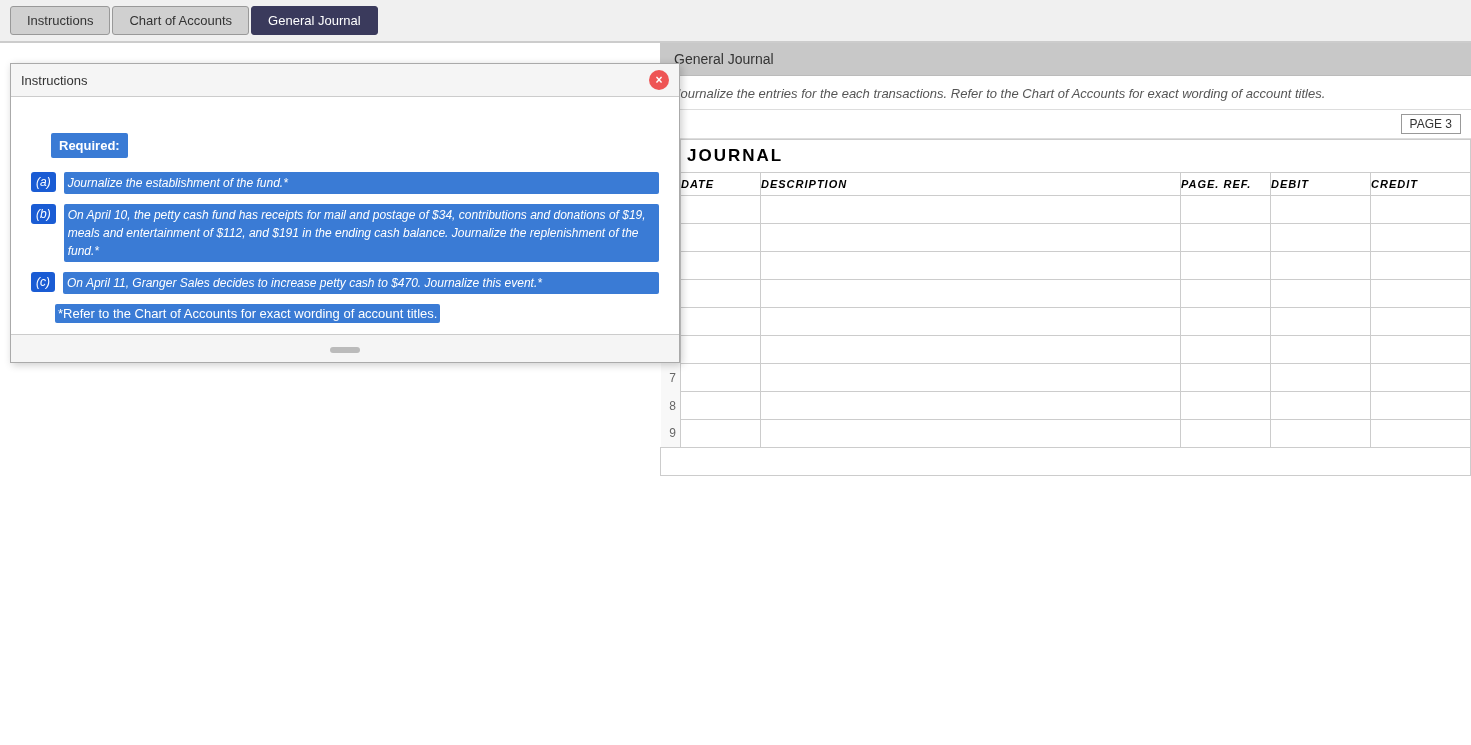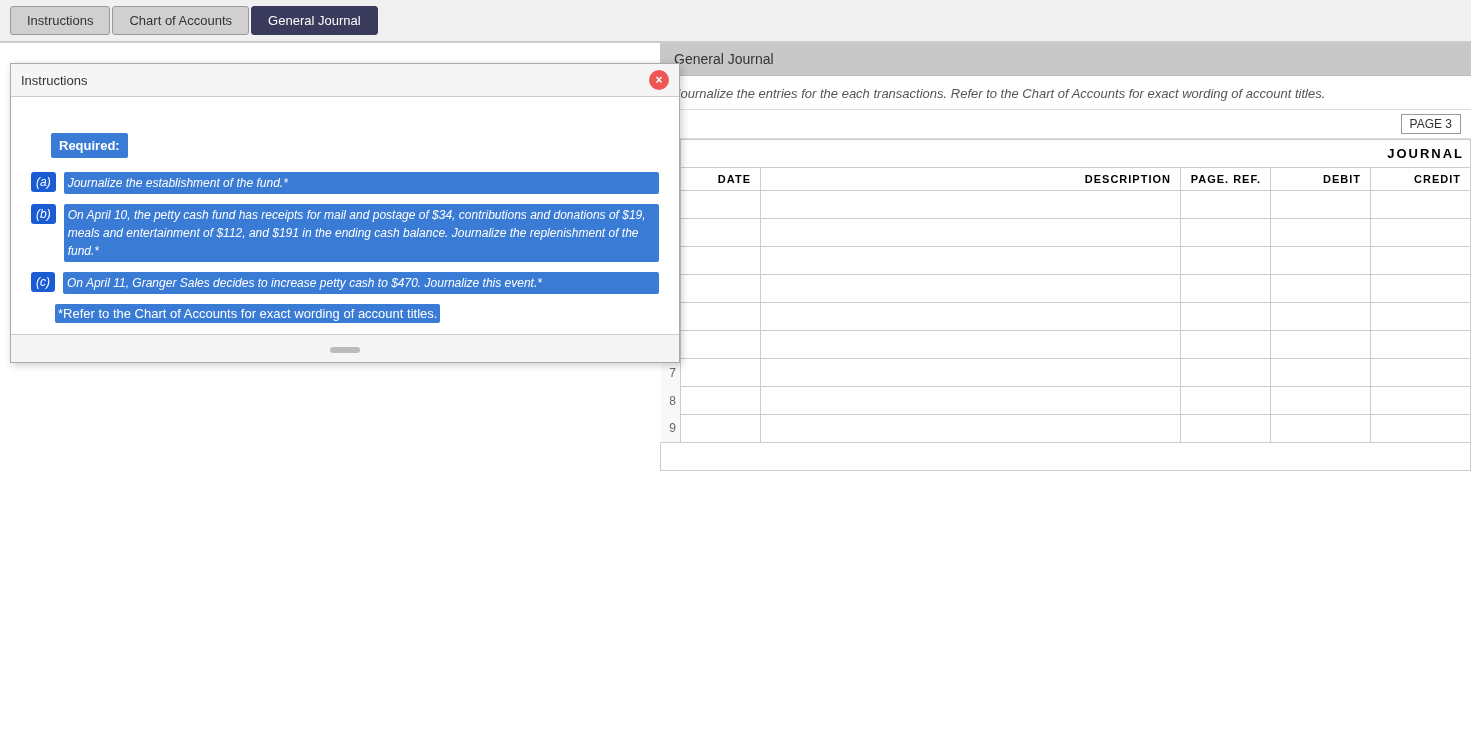--- a/index.html
+++ b/index.html
@@ -180,36 +180,37 @@
     
     .journal-table-container {
       width: 100%;
     }
     .journal-table {
       width: 100%;
       border-collapse: collapse;
       font-size: 12px;
     }
     .journal-title-row td {
-      text-align: right;
+      text-align: left;
       font-weight: bold;
-      font-size: 13px;
+      font-size: 17px;
       padding: 6px;
       border: 1px solid #ccc;
       background: #fff;
       letter-spacing: 2px;
     }
     .journal-col-headers td {
-      text-align: right;
+      text-align: left;
       font-size: 11px;
       font-weight: bold;
-      padding: 5px 9px;
+      padding: 5px 0;
       border: 1px solid #ccc;
       background: #fff;
       letter-spacing: 1px;
+      font-style: italic;
     }
 
     .journal-data-row td {
       border: 1px solid #ccc;
       padding: 5px 4px;
       height: 28px;
       font-size: 12px;
     }
     .row-num {
       text-align: right;

